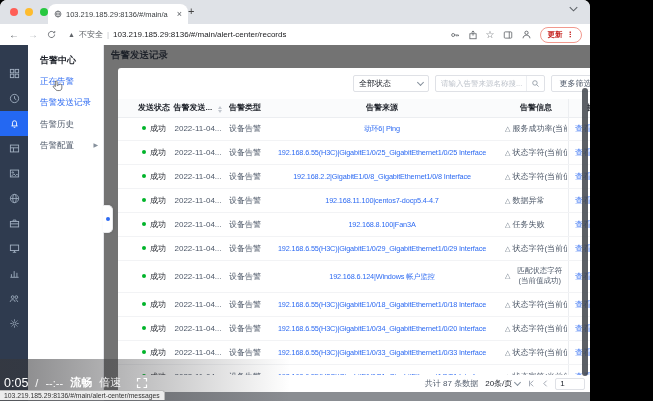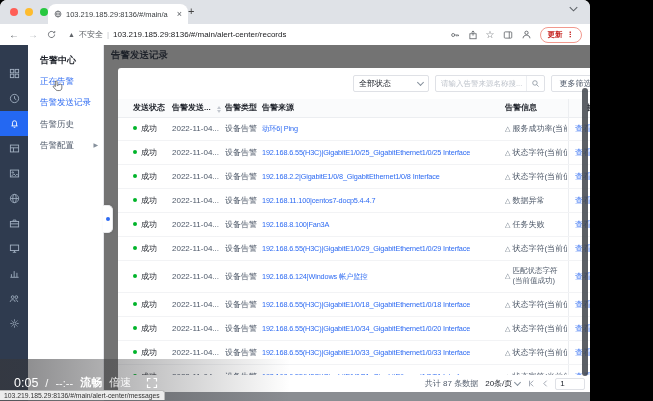--- a/index.html
+++ b/index.html
@@ -43,21 +43,21 @@
   .handle{position:absolute;left:103px;top:160px;width:9px;height:26px;background:#fff;
           border:1px solid #e8e9ec;border-left:none;border-radius:0 5px 5px 0;
           box-shadow:1px 0 3px rgba(0,0,0,.10);z-index:5;display:flex;align-items:center;justify-content:center;}
   .handle-dot{width:4px;height:4px;background:#2e6bf2;border-radius:50%;}
   .main{position:absolute;left:103px;top:0;right:0;bottom:0;}
   .page-title{position:absolute;left:8px;top:4px;font-size:9.5px;font-weight:bold;color:#1d2129;}
   .hdr-ic{position:absolute;top:7px;color:#4e5969;}
   .hdr-refresh{left:511px;}
   .hdr-bell{left:530px;}
   
-  .card{position:absolute;left:15px;top:23px;width:523px;bottom:9px;background:#fff;border-radius:3px;}
+  .card{position:absolute;left:15px;top:23px;width:523px;bottom:9px;background:#fff;border-radius:3px;text-align:center;}
   .filters{position:absolute;top:7px;right:8px;display:flex;gap:6px;align-items:center;height:17px;}
   .ctl{height:17px;border:1px solid #dfe1e6;border-radius:2px;display:flex;align-items:center;
        box-sizing:border-box;font-size:8px;background:#fff;}
   .f-select{width:76px;justify-content:space-between;padding:0 5px;color:#1d2129;}
   .chev{width:4px;height:4px;border-right:1px solid #86909c;border-bottom:1px solid #86909c;
         transform:rotate(45deg);margin-top:-2px;}
   .f-search{width:110px;justify-content:space-between;padding-left:5px;}
   .ph{color:#bfc4cc;font-size:7.5px;white-space:nowrap;overflow:hidden;max-width:86px;}
   .mag-box{width:17px;height:15px;border-left:1px solid #eceef1;display:flex;align-items:center;justify-content:center;color:#86909c;}
   .f-more{width:58px;justify-content:center;gap:4px;color:#4e5969;}
@@ -94,21 +94,21 @@
            align-items:center;justify-content:flex-end;gap:7px;padding-right:8px;font-size:8px;color:#4e5969;}
   .psize{display:flex;align-items:center;gap:3px;color:#1d2129;}
   .pager{display:flex;align-items:center;gap:5px;color:#8a919f;}
   .pg-input{width:30px;height:12px;border:1px solid #dfe1e6;border-radius:2px;font-size:8px;
             color:#1d2129;display:flex;align-items:center;padding-left:4px;box-sizing:border-box;}
   
   .scrollbar{position:absolute;right:2px;top:43px;width:6px;height:288px;background:#3f444b;border-radius:3px;opacity:.85;}
   .player-grad{position:absolute;left:0;bottom:0;width:290px;height:42px;z-index:40;
                background:linear-gradient(to right,rgba(55,55,58,.62),rgba(55,55,58,0));}
   .bottom-strip{position:absolute;left:0;right:0;bottom:0;height:9px;background:rgba(141,145,150,.88);z-index:39;}
-  .controls{position:absolute;left:14px;bottom:11px;z-index:41;display:flex;align-items:center;gap:7px;color:#fff;}
+  .controls{position:absolute;left:4px;bottom:11px;z-index:41;display:flex;align-items:center;gap:7px;color:#fff;}
   .t-cur{font-size:12.5px;} .t-sep,.t-dur{font-size:11px;opacity:.95;}
   .t-quality{font-size:11px;font-weight:bold;} .t-speed{font-size:11px;opacity:.92;}
   .fs-icon{margin-left:8px;display:flex;}
   .status-chip{position:absolute;left:0;bottom:1px;z-index:45;background:#ececec;border:1px solid #b9b9b9;
                border-left:none;border-bottom:none;border-radius:0 3px 0 0;font-size:6.8px;color:#333;
                padding:1px 4px;white-space:nowrap;}
   .cursor{position:absolute;left:52px;top:80px;z-index:70;}
   svg{display:block;}
 </style>
 </head>

